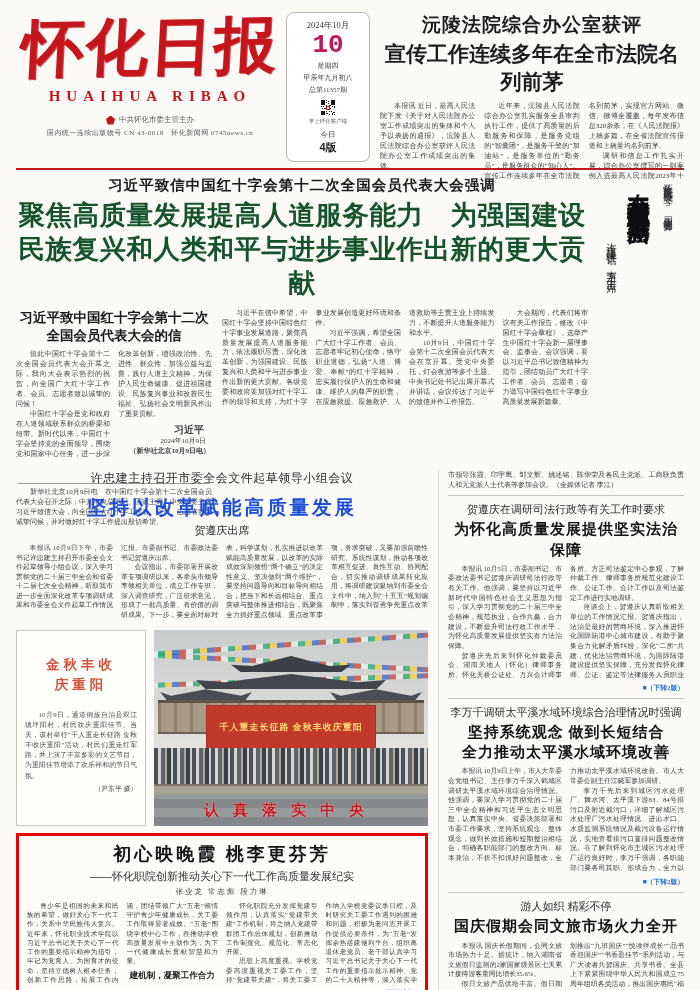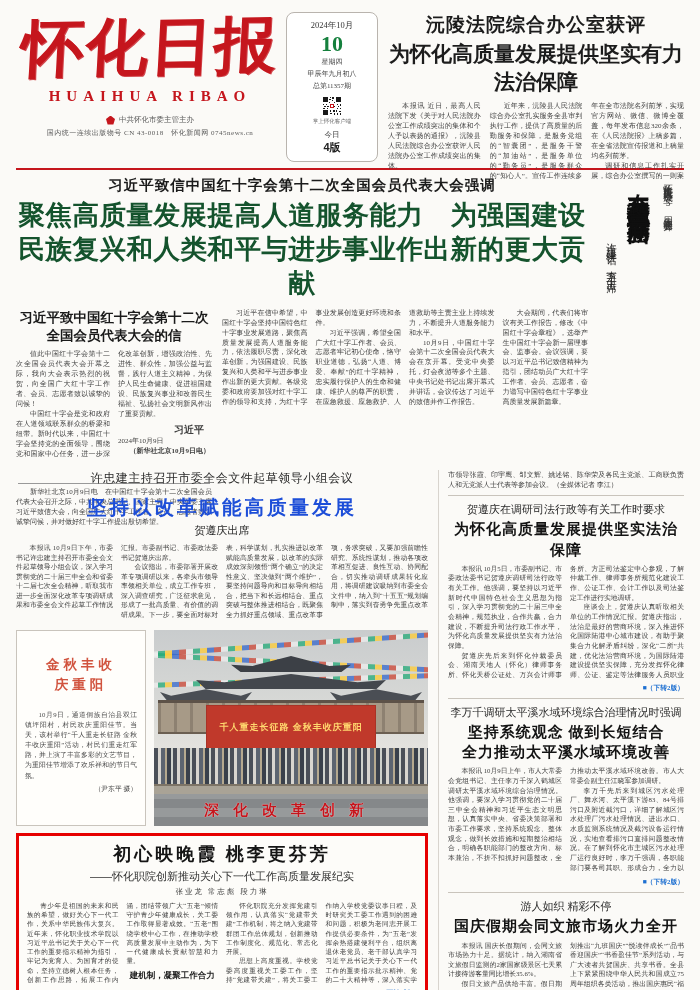--- a/index.html
+++ b/index.html
@@ -11,24 +11,24 @@
   }
   
   .top { display:flex; height:152px; }
   .masthead { width:268px; display:flex; flex-direction:column; align-items:center; justify-content:flex-start; padding-top:6px; }
   .brand { font-family:"DejaVu Serif", serif; font-weight:900; font-size:62px; line-height:1.0;
     color:#c5161d; transform: skewX(-4deg) rotate(-1deg); letter-spacing:2px; text-shadow:1px 1px 0 #d2474d; }
   .pinyin { margin-top:10px; color:#c5161d; font-weight:700; font-size:15px; letter-spacing:6px; font-family:"Liberation Serif",serif; }
   .organ-row { margin-top:10px; display:flex; align-items:center; gap:4px; font-size:7.5px; color:#5a5a5a; }
   .logo-dot { width:9px; height:9px; background:#c5161d; clip-path: polygon(50% 0,100% 38%,82% 100%,18% 100%,0 38%); }
   .issue-line { margin-top:3px; font-size:7px; color:#5a5a5a; letter-spacing:0.5px; }
-  .datebox { width:92px; border:1px solid #b9b4ae; border-radius:8px; padding:7px 4px 6px 4px;
+  .datebox { width:84px; border:1px solid #b9b4ae; border-radius:8px; padding:7px 4px 6px 4px;
     display:flex; flex-direction:column; align-items:center; margin:2px 10px 0 2px; background:#fff; }
   .d-ym { font-size:8.5px; color:#333; }
-  .d-day { font-size:22px; color:#15803d; font-weight:700; line-height:1.05; font-family:Liberation Serif, serif; }
+  .d-day { font-size:26px; color:#be185d; font-weight:700; line-height:1.05; font-family:Liberation Mono, monospace; }
   .d-week,.d-lunar,.d-issue { font-size:7px; color:#444; margin-top:2px; }
   .qr { width:46px; height:46px; margin-top:5px; }
   .qr-label { font-size:5.5px; color:#666; margin-top:2px; }
   .d-today { font-size:7.5px; margin-top:5px; color:#333; }
   .d-pages { font-size:11px; font-weight:700; color:#222; font-family:"Liberation Sans",sans-serif; }
   
   .tr-art { flex:1; padding-top:2px; }
   .tr-h1 { text-align:center; font-size:19px; font-weight:700; letter-spacing:1px; color:#1c1c1c; }
   .tr-h2 { text-align:center; font-size:21px; font-weight:700; letter-spacing:0px; color:#1c1c1c; margin-top:2px; }
   .tr-body { margin-top:6px; column-count:3; column-gap:9px; height:88px; overflow:hidden;
@@ -40,21 +40,21 @@
   .lead-main { width:572px; }
   .kicker { text-align:center; font-family:"Liberation Sans",sans-serif; font-weight:700; font-size:14.5px; color:#1b1b1b; letter-spacing:1px; }
   .big-h { text-align:center; font-family:"Liberation Sans",sans-serif; font-weight:900; font-size:26.5px; color:#14532d; letter-spacing:0.5px; line-height:1.28; margin-top:4px; }
   .lead-body { display:flex; margin-top:8px; gap:10px; }
   .letter { width:196px; }
   .letter-h { text-align:center; font-size:13.5px; font-weight:700; line-height:1.35; color:#1a1a1a; }
   .letter-cols { margin-top:5px; column-count:2; column-gap:8px; height:128px; overflow:hidden;
     font-size:7px; line-height:1.42; text-align:justify; color:#3e3e3e; }
   .letter-cols p { text-indent:2em; }
   .sig-name { text-align:right; font-size:10px; font-weight:700; padding-right:8px; margin-top:3px; }
-  .sig-date { text-align:left; font-size:7px; padding-right:6px; }
+  .sig-date { text-align:right; font-size:7px; padding-right:6px; }
   .sig-wire { text-align:right; font-size:7px; font-weight:700; padding-right:2px; }
   .letter-divider { border-top:0.5px solid #999; margin:5px 2px 4px 2px; }
   .wire-para { font-size:7px; line-height:1.42; text-align:justify; color:#3e3e3e; height:58px; overflow:hidden; }
   .wire-para p { text-indent:2em; }
   .lead-cols { flex:1; column-count:4; column-gap:8px; height:205px; overflow:hidden;
     font-size:7px; line-height:1.42; text-align:justify; color:#3e3e3e; }
   .lead-cols p { text-indent:2em; }
   
   .lead-right { width:86px; display:flex; justify-content:flex-end; gap:6px; padding-left:6px; }
   .v { writing-mode: vertical-rl; text-orientation: upright; }
@@ -181,21 +181,21 @@
         <rect x="13" y="13" width="7" height="7" fill="#c5161d"></rect>
           <rect x="15" y="15" width="3" height="3" fill="#fff"></rect>
       </svg>
       <div class="qr-label">掌上怀化客户端</div>
       <div class="d-today">今日</div>
       <div class="d-pages">4版</div>
     </div>
 
     <article class="tr-art">
       <h2 class="tr-h1">沅陵法院综合办公室获评</h2>
-      <h2 class="tr-h2">为怀化高质量发展提供坚实有力法治保障</h2>
+      <h2 class="tr-h2">宣传工作连续多年在全市法院名列前茅</h2>
       <div class="tr-body">
         <p>本报讯 近日，最高人民法院下发《关于对人民法院办公室工作成绩突出的集体和个人予以表扬的通报》，沅陵县人民法院综合办公室获评人民法院办公室工作成绩突出的集体。</p>
         <p>近年来，沅陵县人民法院综合办公室扎实服务全县审判执行工作，提供了高质量的后勤服务和保障，是服务党组的“智囊团”，是服务干警的“加油站”，是服务单位的“勤务员”，是服务群众的“知心人”。宣传工作连续多年在全市法院名列前茅，实现官方网站、微信、微博全覆盖，每年发布信息320余条，在《人民法院报》上稿多篇，在全省法院宣传报道和上稿量均名列前茅。</p>
         <p>调研和信息工作扎实开展，综合办公室撰写的一则案例入选最高人民法院2023年十大毒品（涉毒）犯罪典型案例，撰写的论文多次获得全国法院、全省法院学术讨论会和征文评比一、二、三等奖。2022年，在全省高院司法信息简报专刊上稿六篇，居全省基层法院第一位，获得省高院、市中院充分肯定，2023年、2024年连续两年被省高院评为信息工作成绩突出集体。</p>
 
       </div>
     </article>
   </header>
 
   <div class="red-rule"></div>
@@ -273,21 +273,21 @@
           <div class="roof-mid"></div>
           <div class="roof-wing rw-l"></div>
           <div class="roof-wing rw-r"></div>
           <div class="gallery"></div>
           <div class="banner">
             <span>千人重走长征路  金秋丰收庆重阳</span>
           </div>
           <div class="crowd"></div>
           <div class="stage"></div>
           <div class="wall">
-            <span>深化改革创新</span>
+            <span>认真落实中央</span>
           </div>
         </div>
       </div>
 
       <article class="redbox">
         <h2 class="rb-h">初心映晚霞  桃李更芬芳</h2>
         <div class="rb-sub">——怀化职院创新推动关心下一代工作高质量发展纪实</div>
         <div class="rb-byline">张业龙  常志彪  段力琳</div>
         <div class="rb-body">
           <p>青少年是祖国的未来和民族的希望，做好关心下一代工作，关系中华民族伟大复兴。近年来，怀化职业技术学院以习近平总书记关于关心下一代工作的重要指示精神为指引，牢记为党育人、为国育才的使命，坚持立德树人根本任务，创新工作思路，拓展工作内涵，团结带领广大“五老”倾情守护青少年健康成长，关工委工作取得显著成效。“五老”围绕学校中心工作，在推动学校高质量发展中主动作为，为下一代健康成长贡献智慧和力量。</p>

